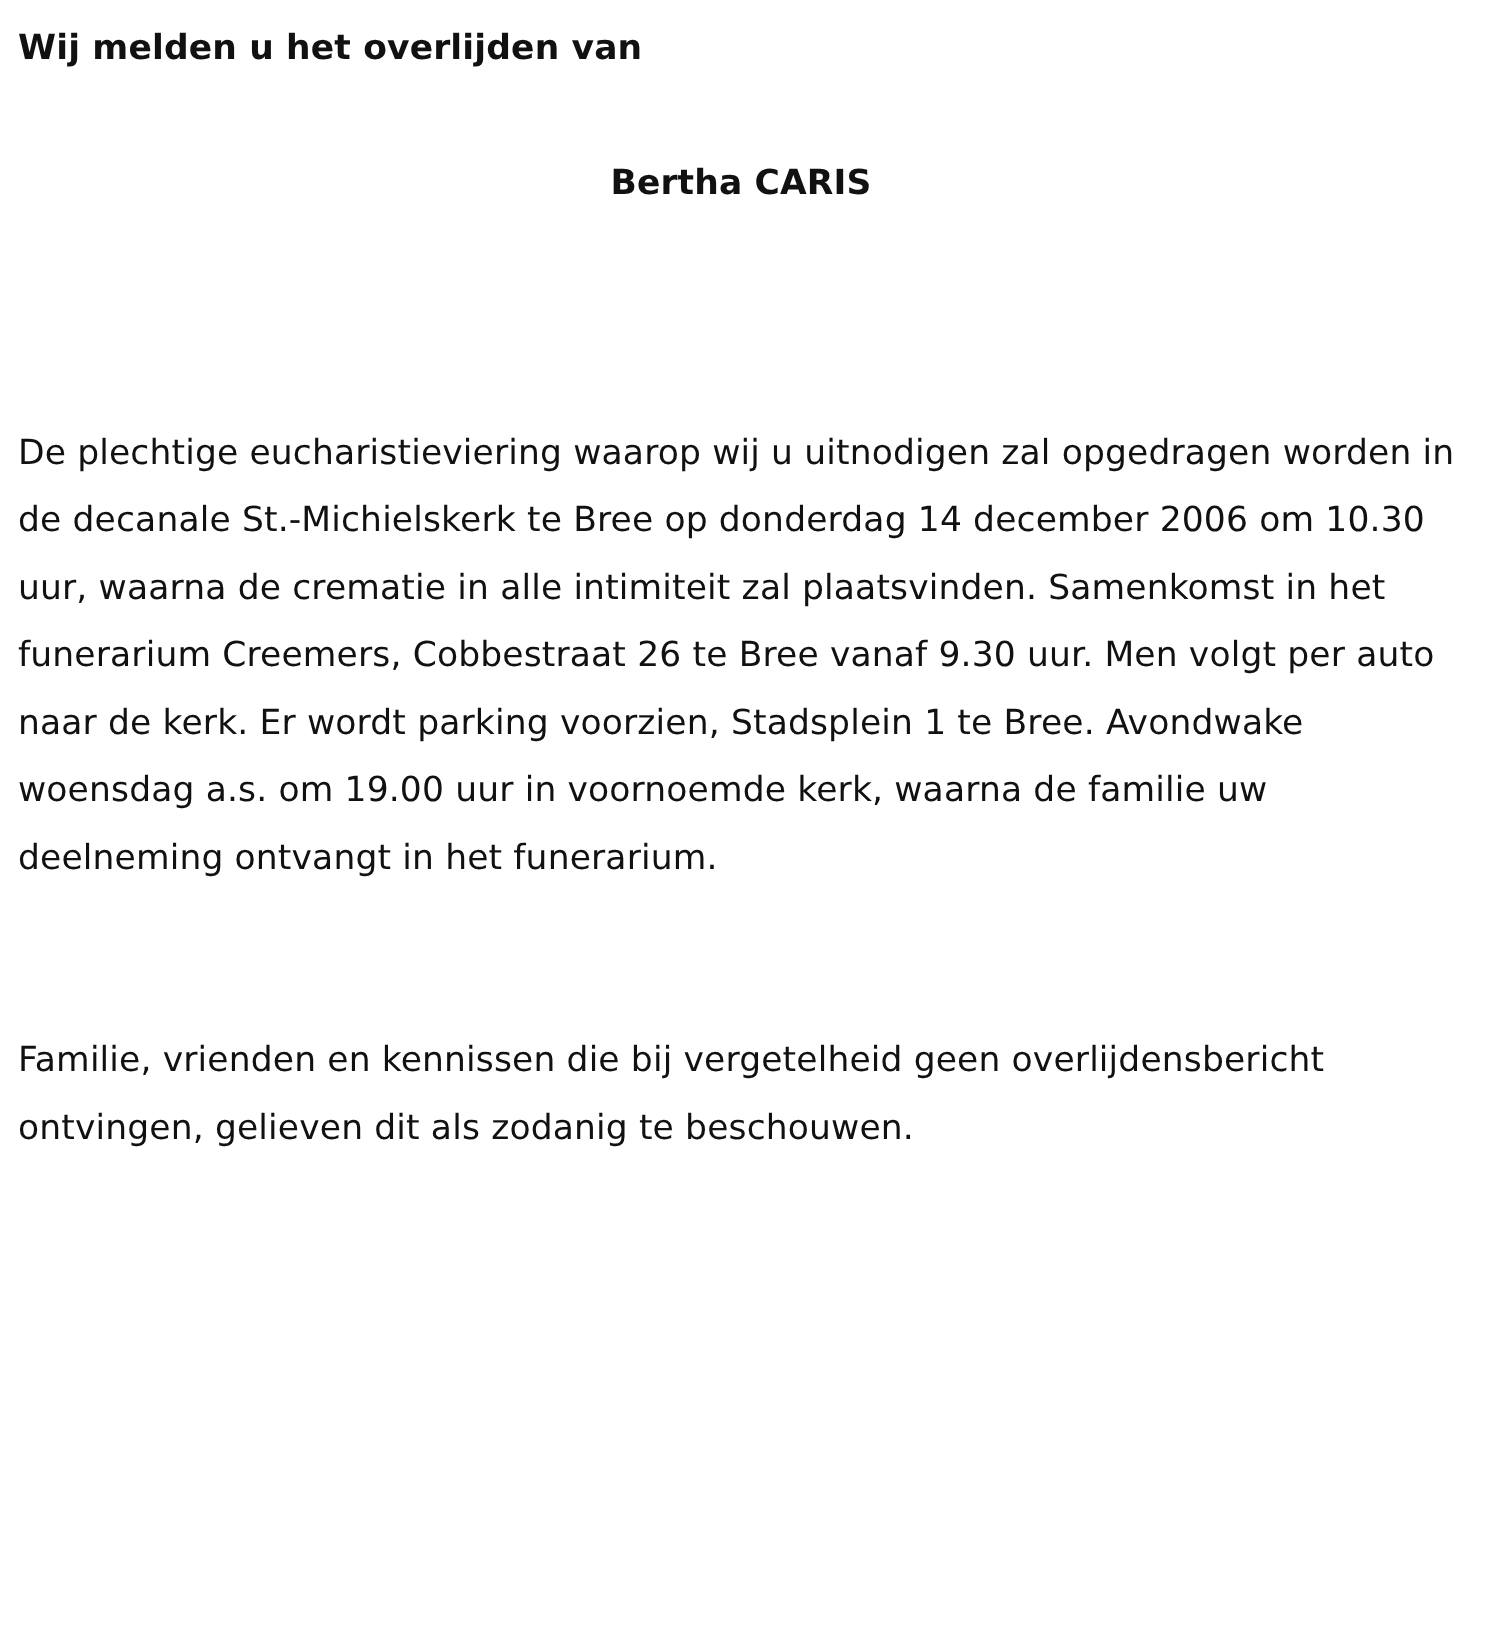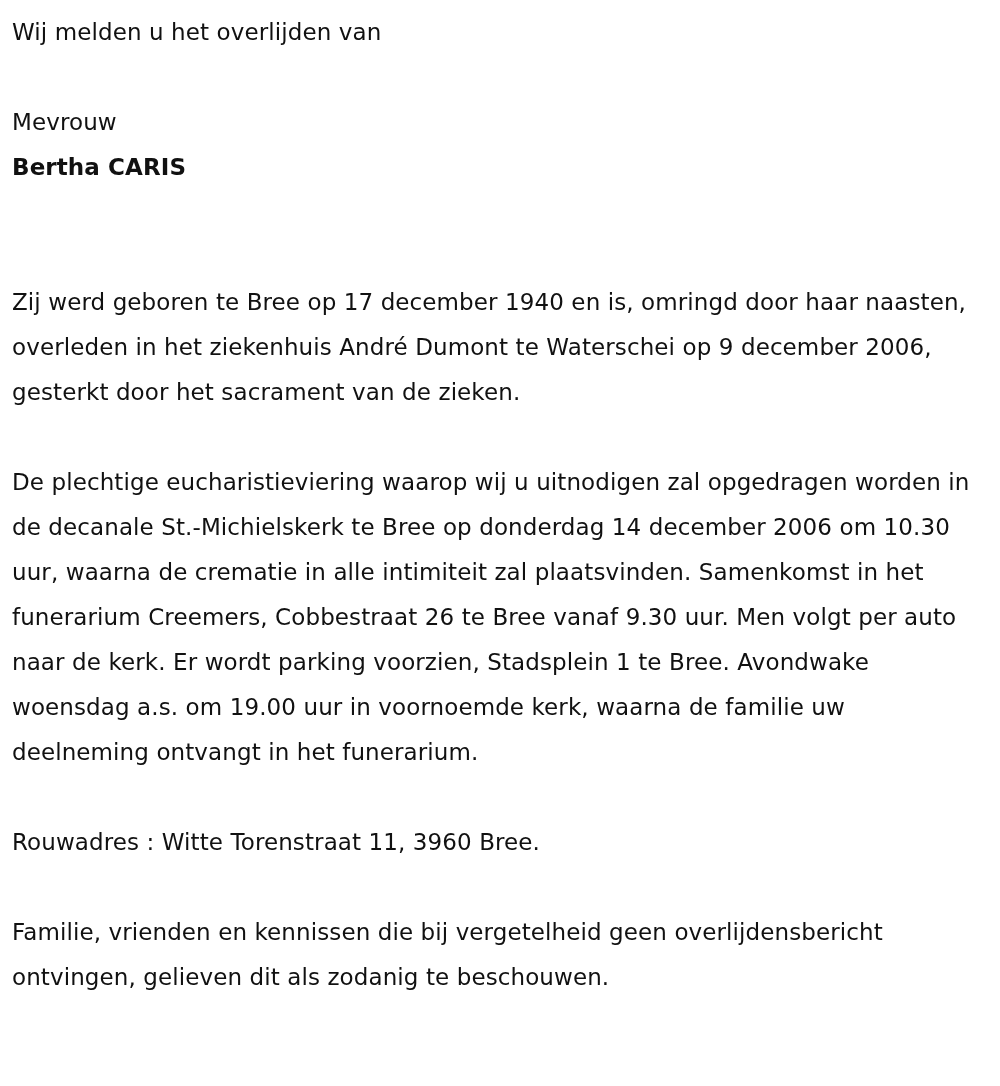--- a/index.html
+++ b/index.html
@@ -15,61 +15,59 @@
   }
   .notice {
     box-sizing: border-box;
     width: 1000px;
     padding: 10px 24px 10px 12px;
   }
   .line {
     font-size: 23px;
     line-height: 45px;
     letter-spacing: 0.1px;
-    font-weight: 400;
+    font-weight: 700;
     white-space: pre-wrap;
   }
   .para {
     font-size: 23px;
     line-height: 45px;
     letter-spacing: 0.1px;
     font-weight: 400;
     margin: 0;
   }
   .name {
     font-weight: 700;
+    text-align: center;
   }
   .spacer {
     height: 45px;
   }
 </style>
 </head>
 <body>
 
 <div class="notice">
 
   <div class="line">Wij melden u het overlijden van</div>
 
   <div class="spacer"></div>
 
-  <div class="line">Mevrouw</div>
   <div class="line name">Bertha CARIS</div>
 
   <div class="spacer"></div>
 
 
   <div class="spacer"></div>
 
-  <p class="para">Zij werd geboren te Bree op 17 december 1940 en is, omringd door haar naasten, overleden in het ziekenhuis André Dumont te Waterschei op 9 december 2006, gesterkt door het sacrament van de zieken.</p>
 
   <div class="spacer"></div>
 
   <p class="para">De plechtige eucharistieviering waarop wij u uitnodigen zal opgedragen worden in de decanale St.-Michielskerk te Bree op donderdag 14 december 2006 om 10.30 uur, waarna de crematie in alle intimiteit zal plaatsvinden. Samenkomst in het funerarium Creemers, Cobbestraat 26 te Bree vanaf 9.30 uur. Men volgt per auto naar de kerk. Er wordt parking voorzien, Stadsplein 1 te Bree. Avondwake woensdag a.s. om 19.00 uur in voornoemde kerk, waarna de familie uw deelneming ontvangt in het funerarium.</p>
 
   <div class="spacer"></div>
 
-  <p class="para">Rouwadres : Witte Torenstraat 11, 3960 Bree.</p>
 
   <div class="spacer"></div>
 
   <p class="para">Familie, vrienden en kennissen die bij vergetelheid geen overlijdensbericht ontvingen, gelieven dit als zodanig te beschouwen.</p>
 
 </div>
 
 </body></html>

